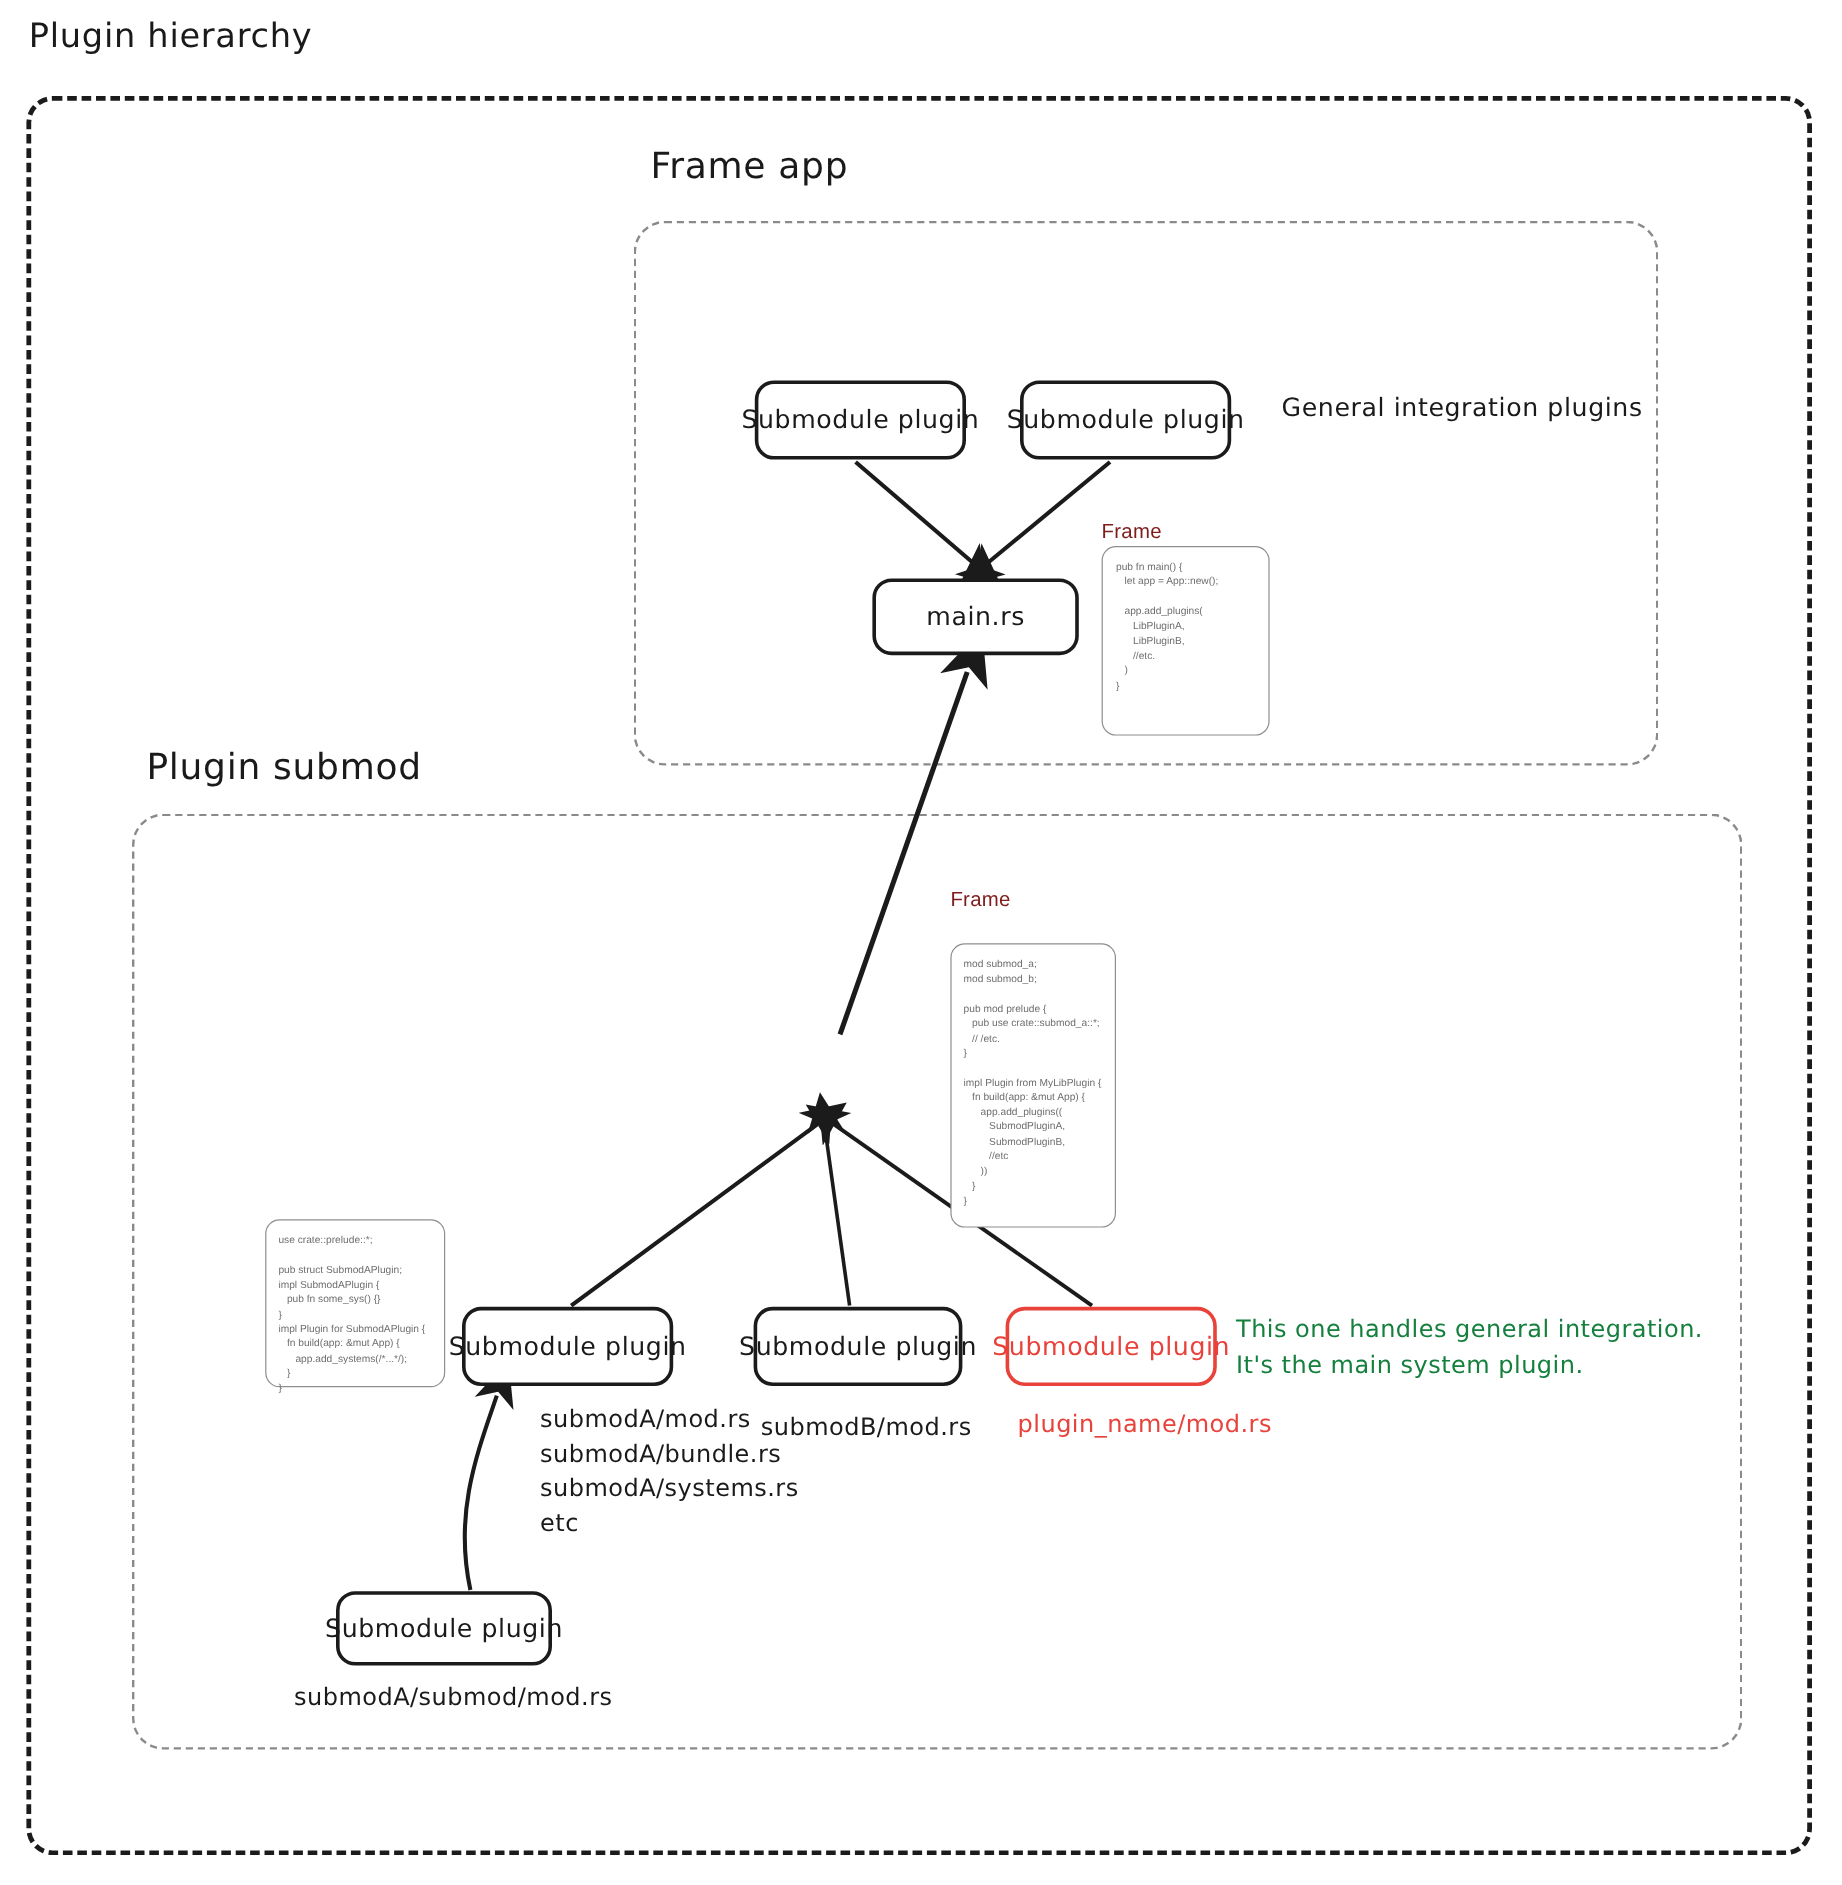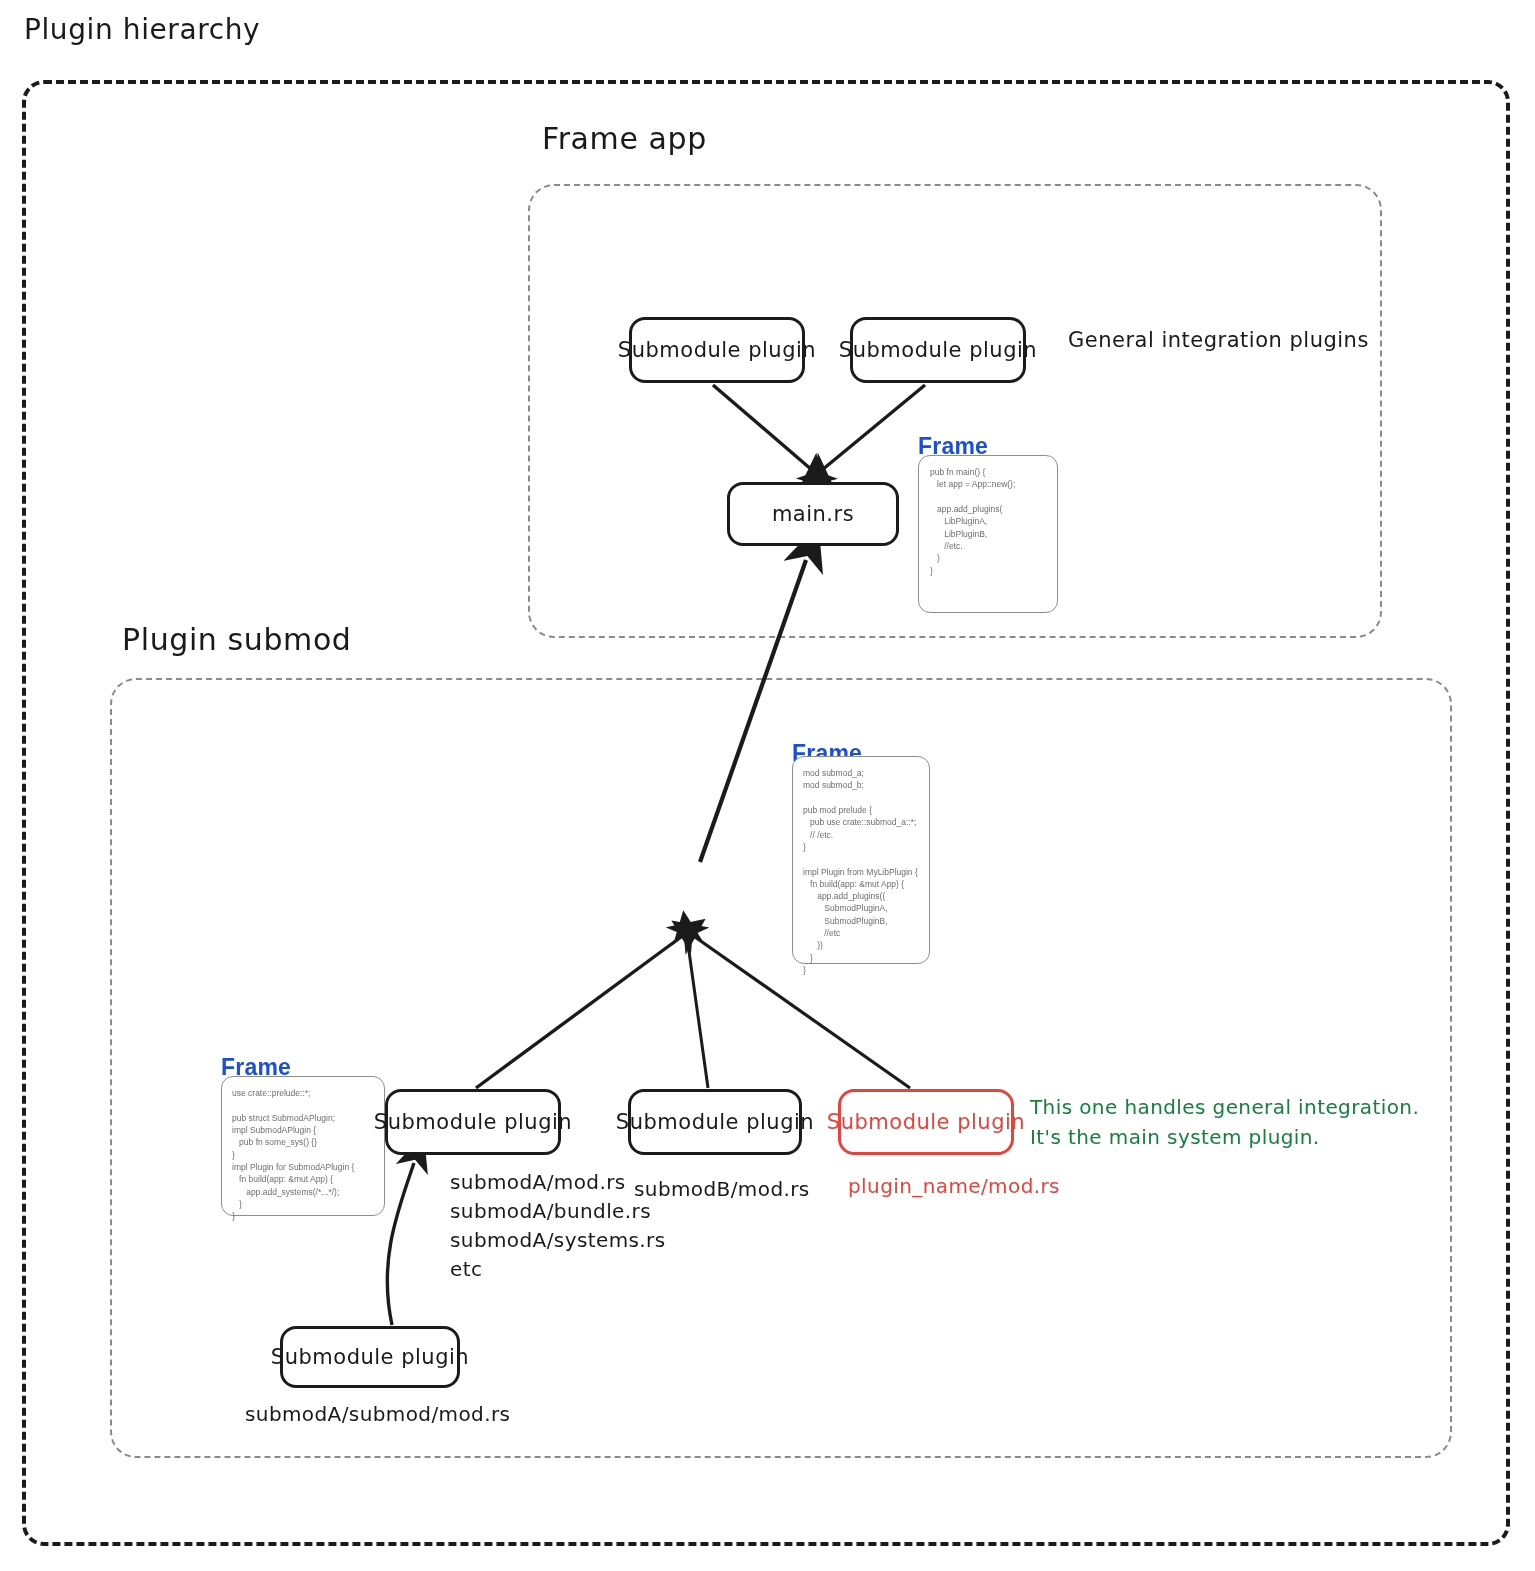--- a/index.html
+++ b/index.html
@@ -70,24 +70,23 @@
   }
   .node.red{
     border-color:#e8423b;
     color:#e8423b;
   }
   .node.two-line{font-size:21px;}
 
   
   .frame-label{
     font-family:"Liberation Sans", sans-serif;
-    font-size:23px;
-    color:#1d4ed8;
+    font-size:17px;
+    color:#7f1d1d;
     letter-spacing:.2px;
-    font-weight:bold;
   }
   .frame-box{
     box-sizing:border-box;
     border:1.6px solid #8e8e8e;
     border-radius:12px;
     background:#ffffff;
   }
   .code{
     font-family:"Liberation Sans", sans-serif;
     color:#6e6e6e;
@@ -178,42 +177,42 @@
    app.add_plugins(
       LibPluginA,
       LibPluginB,
       //etc.
    )
 }</div>
   </div>
 
 
   <div class="abs frame-label" style="left:792px;top:740px;">Frame</div>
-  <div class="abs frame-box" style="left:792px;top:756px;width:138px;height:208px;">
+  <div class="abs frame-box" style="left:792px;top:786px;width:138px;height:237px;">
     <div class="code" style="font-size:8.5px;padding:10px 0 0 10px;">mod submod_a;
 mod submod_b;
 
 pub mod prelude {
    pub use crate::submod_a::*;
    // /etc.
 }
 
 impl Plugin from MyLibPlugin {
    fn build(app: &amp;mut App) {
       app.add_plugins((
          SubmodPluginA,
          SubmodPluginB,
          //etc
       ))
    }
 }</div>
   </div>
 
   <div class="abs frame-label" style="left:221px;top:1054px;">Frame</div>
-  <div class="abs frame-box" style="left:221px;top:1076px;width:164px;height:140px;">
+  <div class="abs frame-box" style="left:221px;top:1016px;width:150px;height:140px;">
     <div class="code" style="font-size:8.5px;padding:10px 0 0 10px;">use crate::prelude::*;
 
 pub struct SubmodAPlugin;
 impl SubmodAPlugin {
    pub fn some_sys() {}
 }
 impl Plugin for SubmodAPlugin {
    fn build(app: &amp;mut App) {
       app.add_systems(/*...*/);
    }

